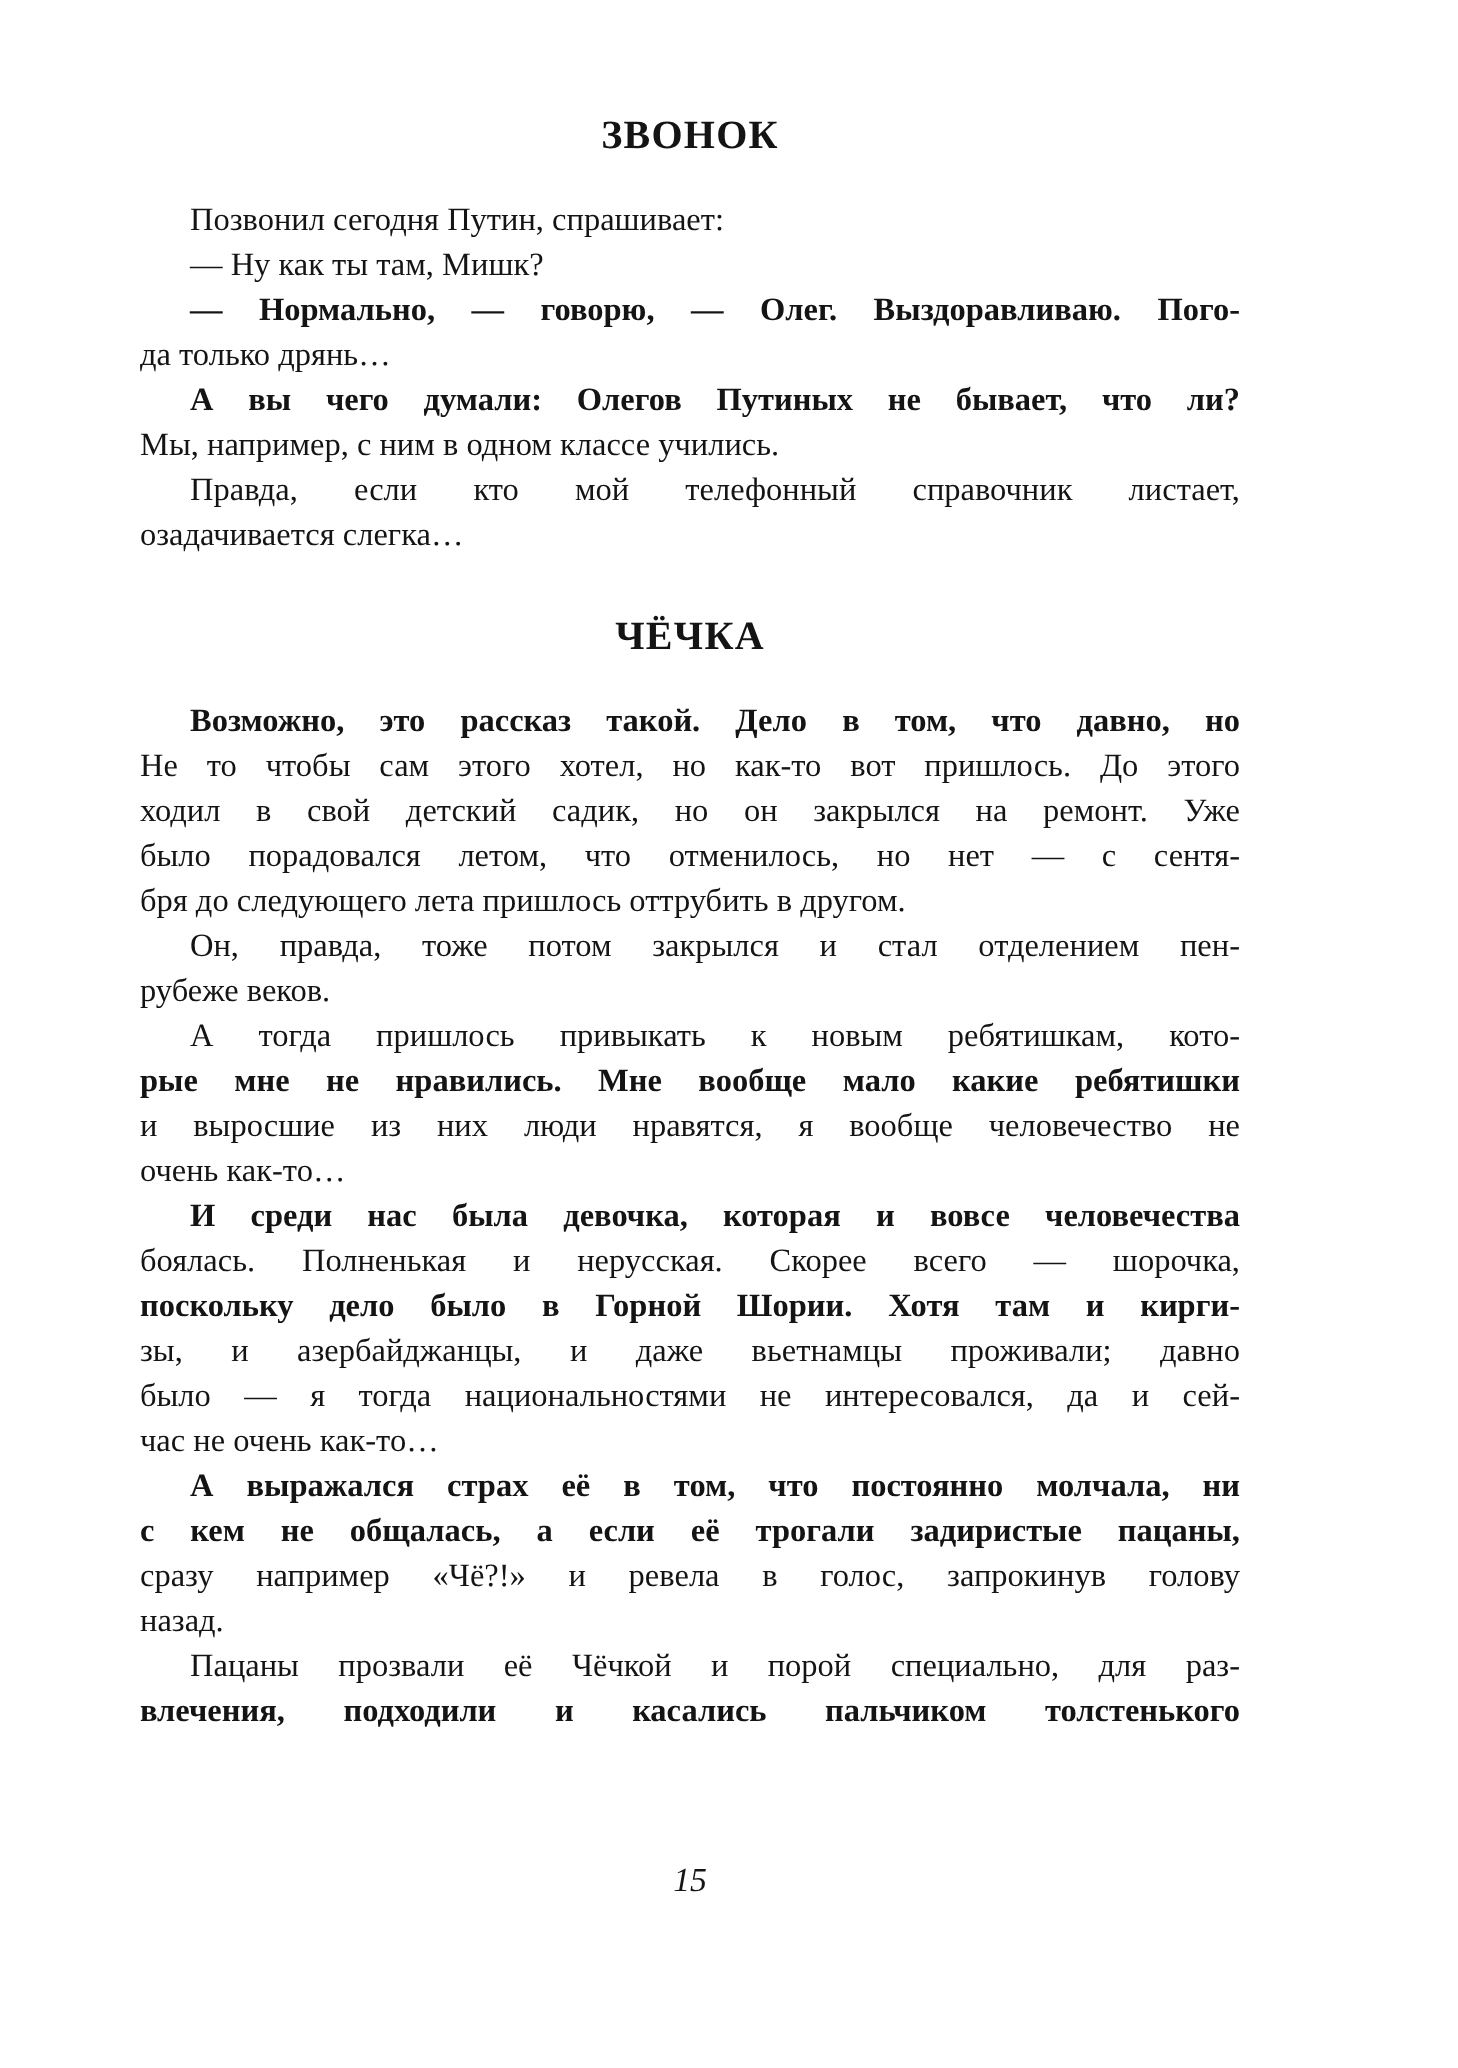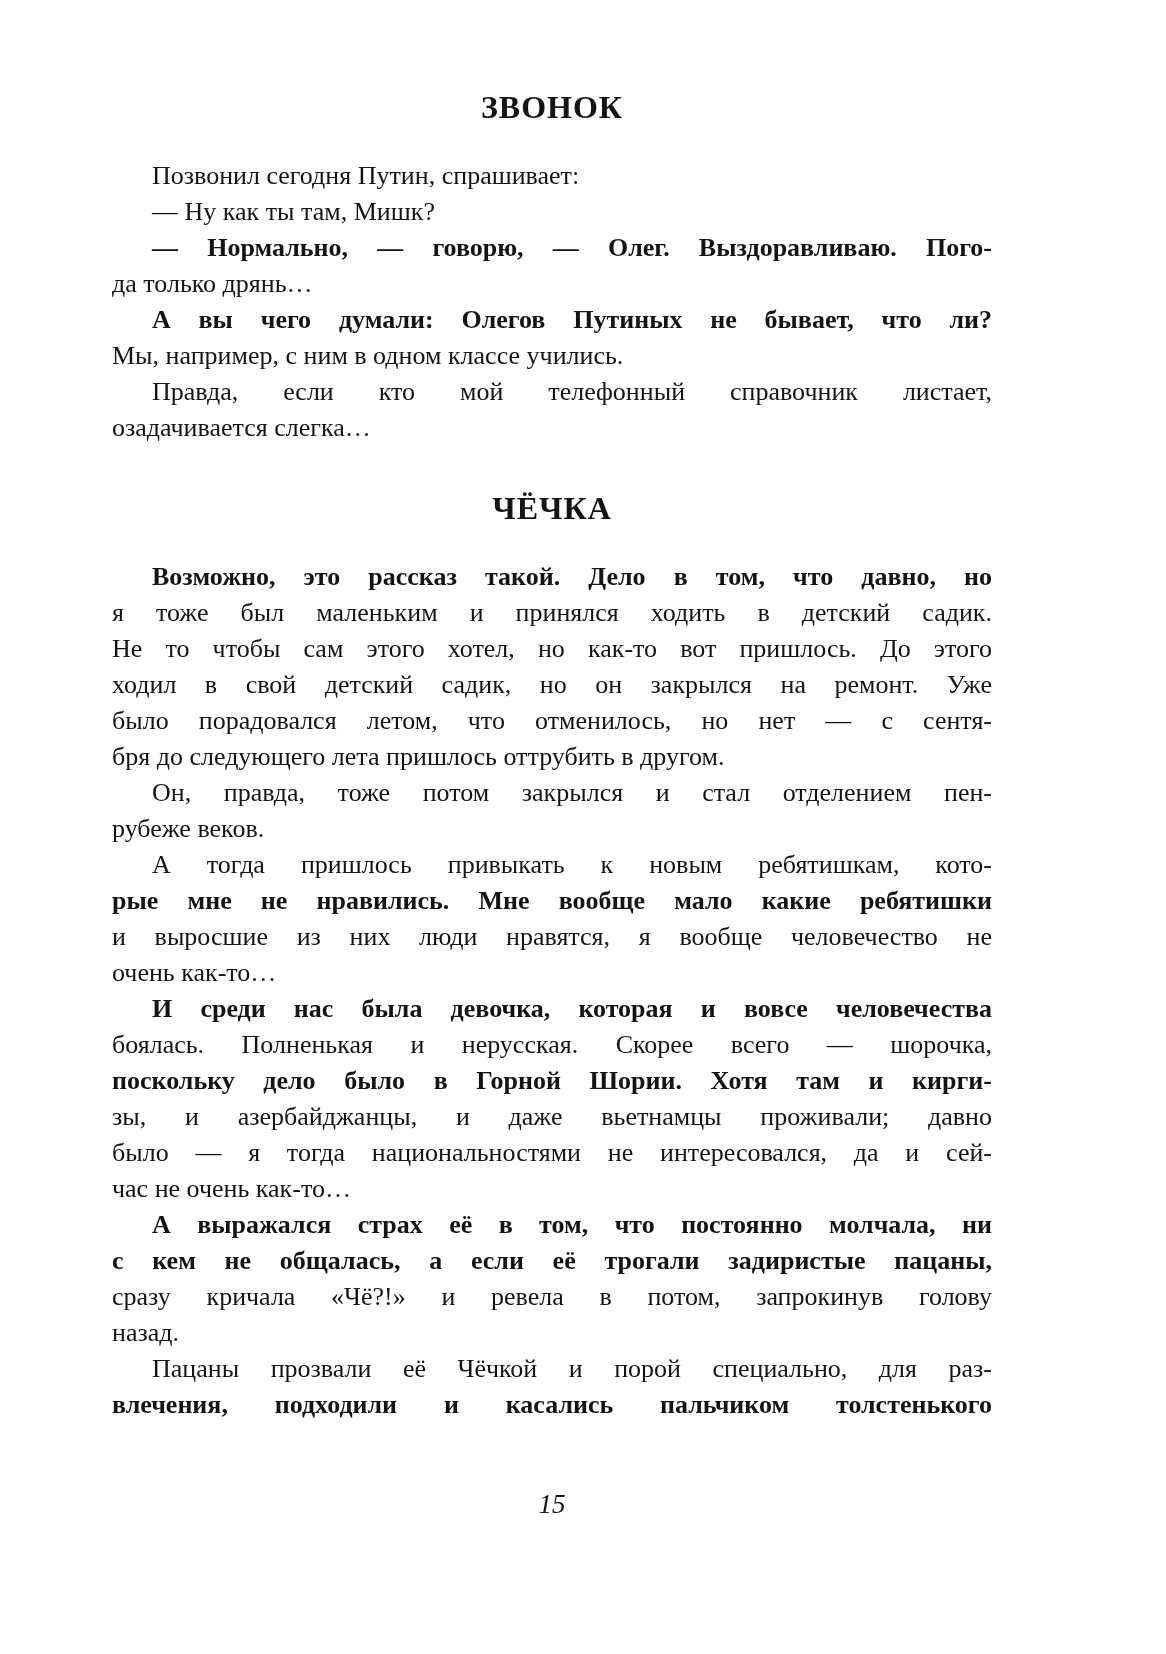--- a/index.html
+++ b/index.html
@@ -88,21 +88,20 @@
         </div>
         <div class="paragraph">
           <div class="line indent">Правда, если кто мой телефонный справочник листает,</div>
           <div class="line end">озадачивается слегка…</div>
         </div>
       </section>
       <section class="story">
         <h2 class="story-title">ЧЁЧКА</h2>
         <div class="paragraph">
           <div class="line bold indent">Возможно, это рассказ такой. Дело в том, что давно, но</div>
-          <div class="line">я тоже был маленьким и принялся ходить в детский садик.</div>
           <div class="line">Не то чтобы сам этого хотел, но как-то вот пришлось. До этого</div>
           <div class="line">ходил в свой детский садик, но он закрылся на ремонт. Уже</div>
           <div class="line">было порадовался летом, что отменилось, но нет — с сентя-</div>
           <div class="line end">бря до следующего лета пришлось оттрубить в другом.</div>
         </div>
         <div class="paragraph">
           <div class="line indent">Он, правда, тоже потом закрылся и стал отделением пен-</div>
           <div class="line end">рубеже веков.</div>
         </div>
         <div class="paragraph">
@@ -115,21 +114,21 @@
           <div class="line bold indent">И среди нас была девочка, которая и вовсе человечества</div>
           <div class="line">боялась. Полненькая и нерусская. Скорее всего — шорочка,</div>
           <div class="line bold">поскольку дело было в Горной Шории. Хотя там и кирги-</div>
           <div class="line">зы, и азербайджанцы, и даже вьетнамцы проживали; давно</div>
           <div class="line">было — я тогда национальностями не интересовался, да и сей-</div>
           <div class="line end">час не очень как-то…</div>
         </div>
         <div class="paragraph">
           <div class="line bold indent">А выражался страх её в том, что постоянно молчала, ни</div>
           <div class="line bold">с кем не общалась, а если её трогали задиристые пацаны,</div>
-          <div class="line">сразу кричала «Чё?!» и ревела в потом, запрокинув голову</div>
+          <div class="line">сразу например «Чё?!» и ревела в голос, запрокинув голову</div>
           <div class="line end">назад.</div>
         </div>
         <div class="paragraph">
           <div class="line indent">Пацаны прозвали её Чёчкой и порой специально, для раз-</div>
           <div class="line bold">влечения, подходили и касались пальчиком толстенького</div>
         </div>
       </section>
     </div>
   <div class="page-number">15</div>
 </div>

